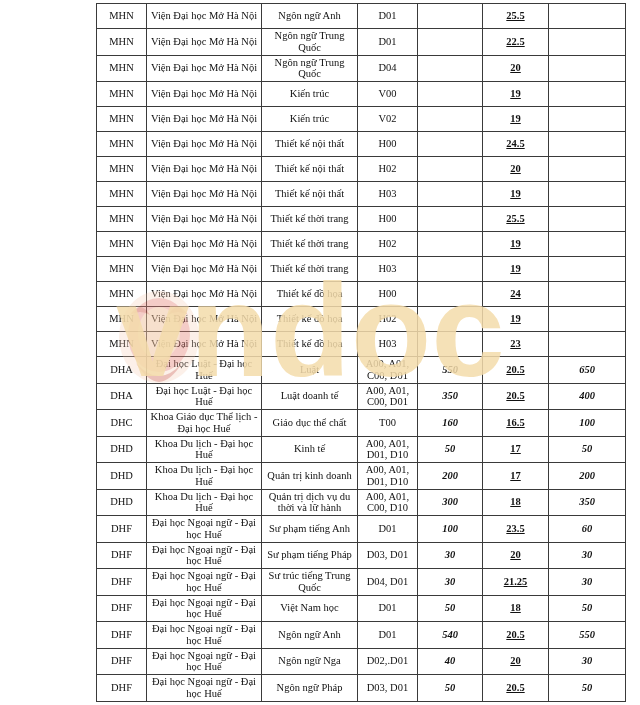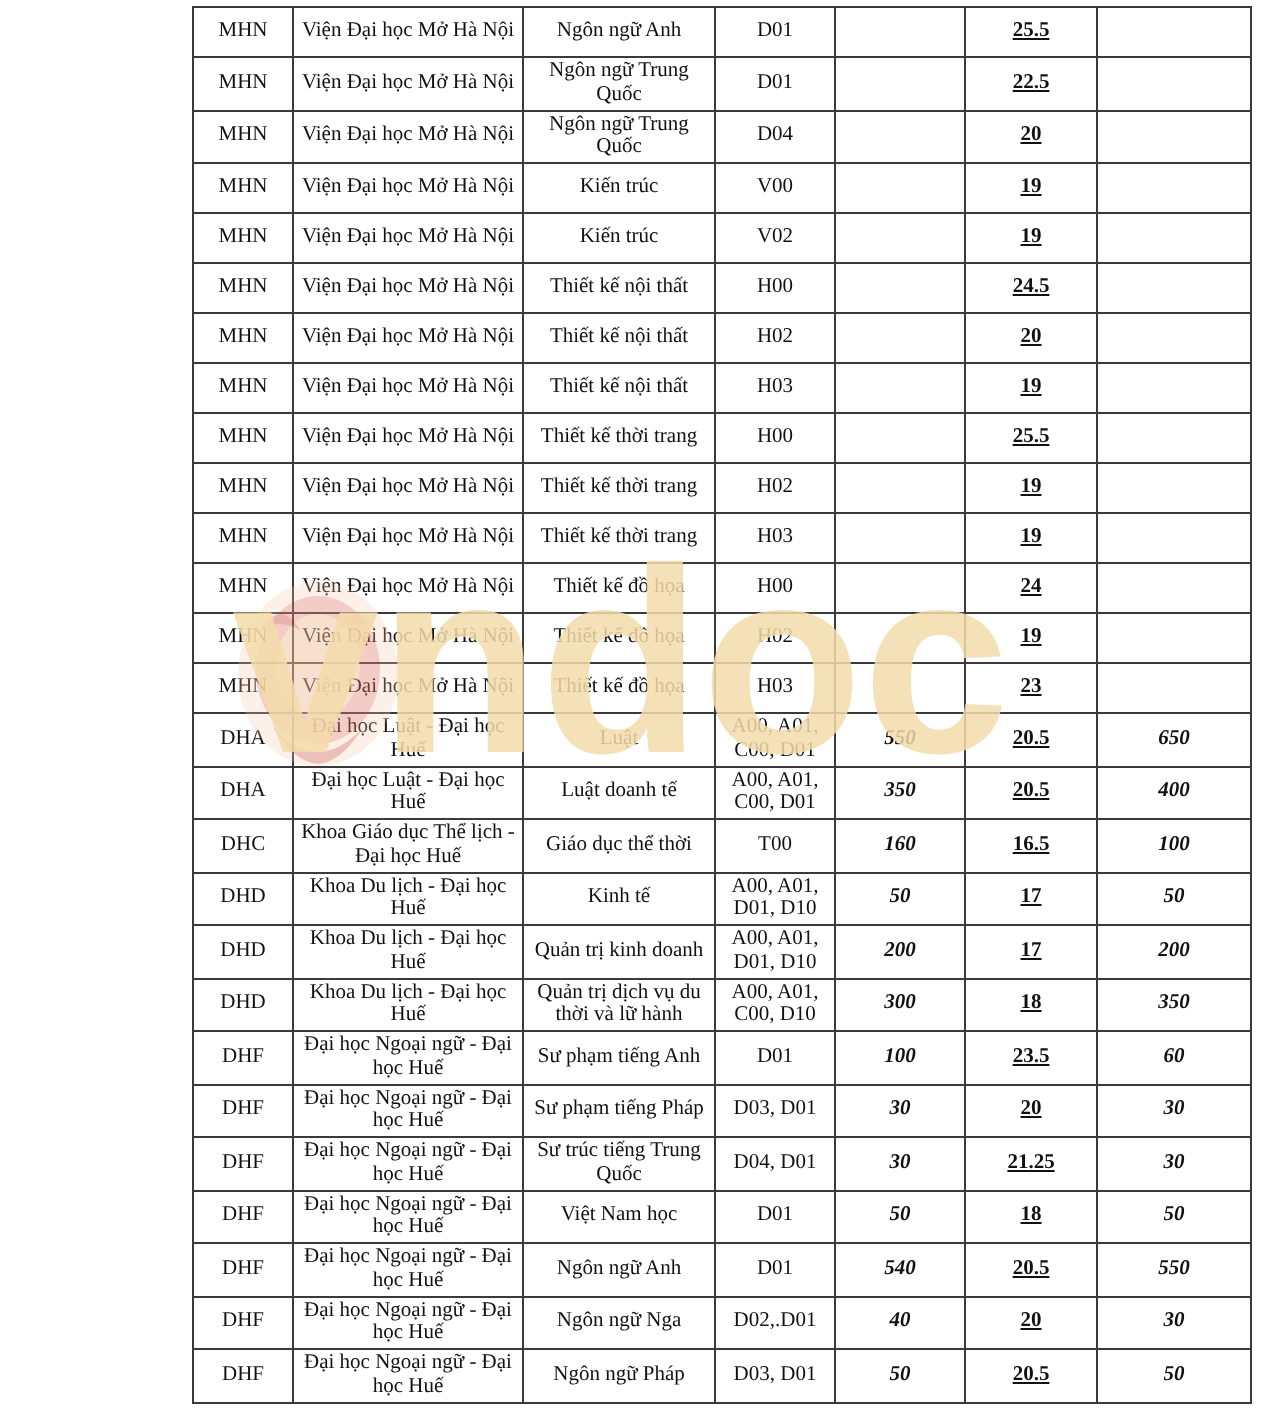--- a/index.html
+++ b/index.html
@@ -243,21 +243,21 @@
           <td class="cell-school">Đại học Luật - Đại học Huế</td>
           <td class="cell-major">Luật doanh tế</td>
           <td class="cell-block">A00, A01, C00, D01</td>
           <td class="cell-q">350</td>
           <td class="cell-score">20.5</td>
           <td class="cell-q">400</td>
         </tr>
         <tr class="row-tall">
           <td class="cell-code">DHC</td>
           <td class="cell-school">Khoa Giáo dục Thể lịch - Đại học Huế</td>
-          <td class="cell-major">Giáo dục thể thời</td>
+          <td class="cell-major">Giáo dục thể chất</td>
           <td class="cell-block">T00</td>
           <td class="cell-q">160</td>
           <td class="cell-score">16.5</td>
           <td class="cell-q">100</td>
         </tr>
         <tr class="row-tall">
           <td class="cell-code">DHD</td>
           <td class="cell-school">Khoa Du lịch - Đại học Huế</td>
           <td class="cell-major">Kinh tế</td>
           <td class="cell-block">A00, A01, D01, D10</td>

